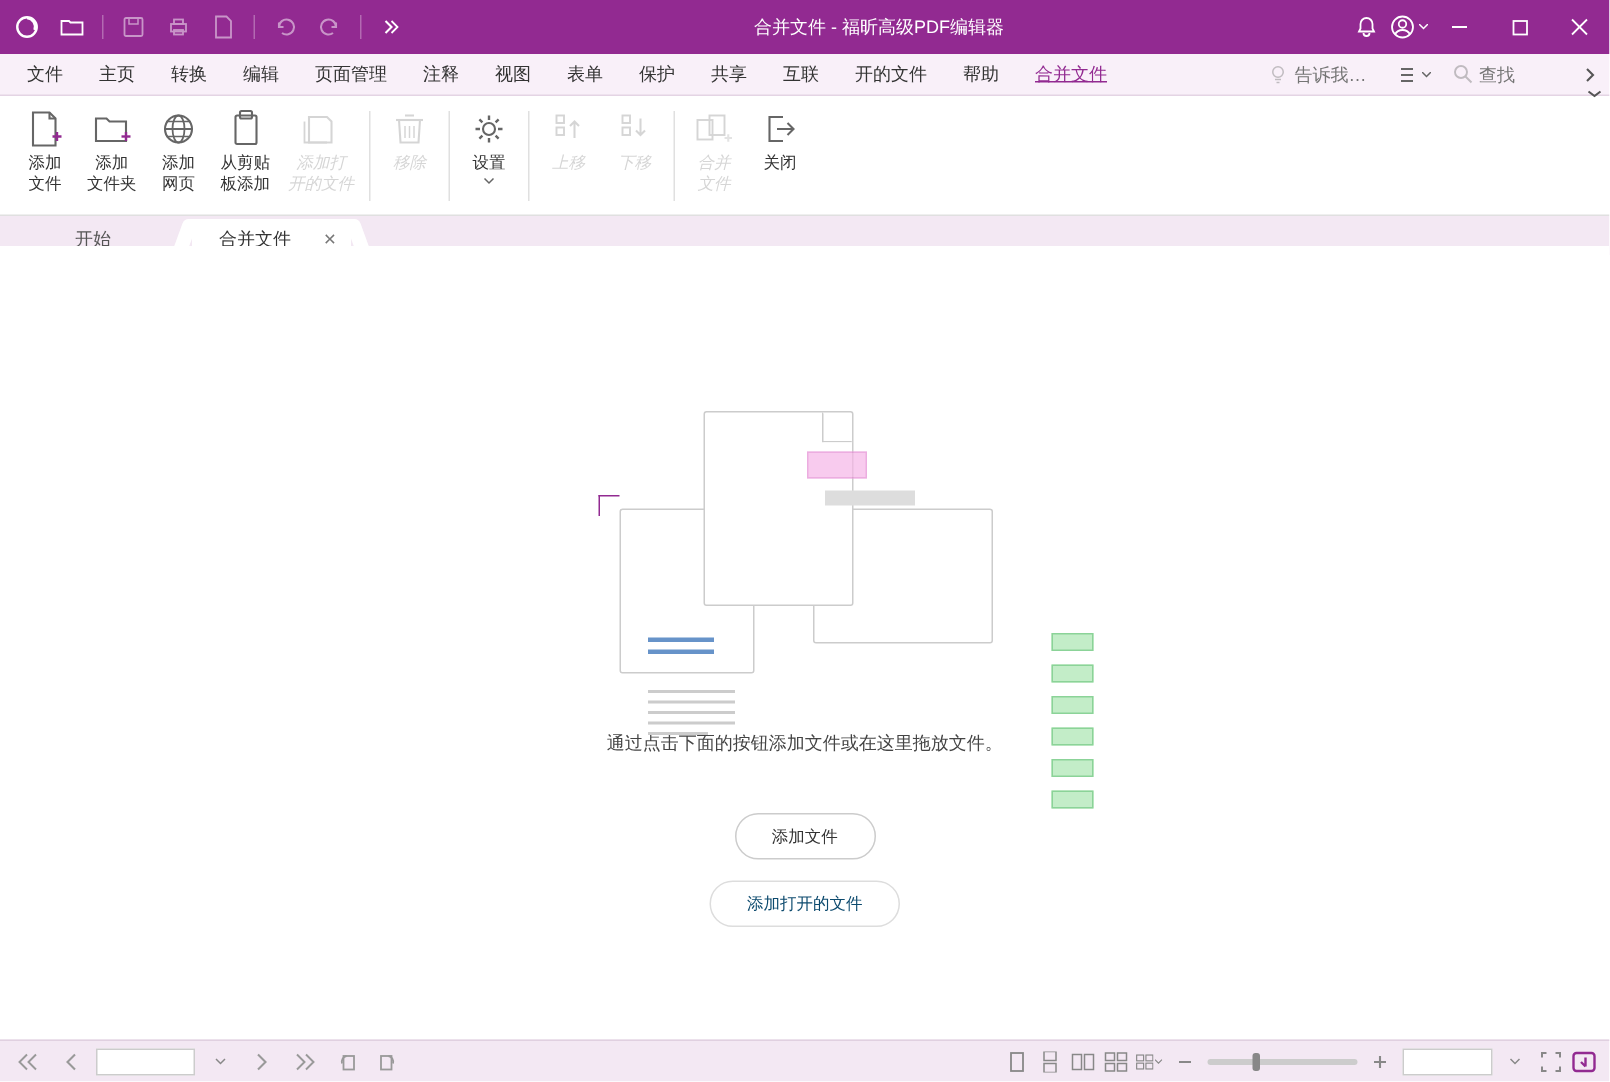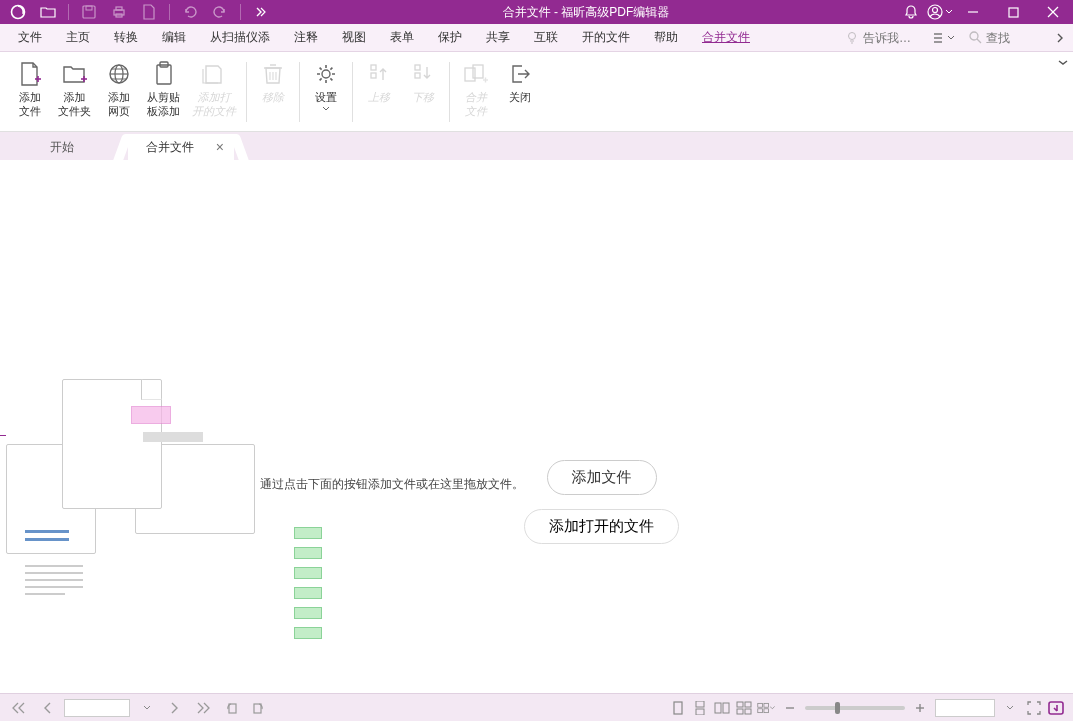--- a/index.html
+++ b/index.html
@@ -1,19 +1,19 @@
 <!DOCTYPE html>
 <html><head>
   <meta charset="utf-8">
   <style>
     * { margin: 0; padding: 0; box-sizing: border-box; font-family: "Microsoft YaHei", sans-serif; }
     body { width: 1073px; height: 721px; background: #fff; overflow: hidden; position: relative; }
 
     
-    .titlebar { height: 24px; background: #922a91; display: flex; align-items: center; color: #fff; }
+    .titlebar { height: 36px; background: #922a91; display: flex; align-items: center; color: #fff; }
     .titlebar .tb-left { display: flex; align-items: center; gap: 2px; padding-left: 4px; }
     .titlebar .tb-icon { width: 28px; height: 28px; display: flex; align-items: center; justify-content: center; cursor: pointer; }
     .titlebar .tb-sep { width: 1px; height: 16px; background: rgba(255,255,255,0.3); margin: 0 4px; }
     .titlebar .tb-title { flex: 1; text-align: center; font-size: 12px; color: #fff; }
     .titlebar .tb-right { display: flex; align-items: center; }
     .titlebar .tb-winbtn { width: 40px; height: 28px; display: flex; align-items: center; justify-content: center; cursor: pointer; }
 
     
     .menubar { height: 28px; background: #f9f0f9; border-bottom: 1px solid #e4d4e4; display: flex; align-items: center; padding: 0 6px; font-size: 12px; color: #333; }
     .menubar .menu-item { padding: 3px 12px; cursor: pointer; }
@@ -38,42 +38,42 @@
     .doctabs { height: 28px; background: #f3e8f3; display: flex; align-items: flex-end; padding-left: 32px; }
     .doctab { height: 26px; background: #f3e8f3; padding: 0 40px 0 18px; display: flex; align-items: center; font-size: 12px; color: #555; position: relative; cursor: pointer; border-top-left-radius: 3px; border-top-right-radius: 3px; }
     .doctab.active { background: #fff; color: #333; }
     .doctab .tab-close { position: absolute; right: 10px; top: 50%; transform: translateY(-50%); font-size: 14px; color: #777; cursor: pointer; }
     .doctab-slope { position: relative; align-items: center; }
     .doctab-slope:before { content:""; position:absolute; left:-10px; top:0; width:10px; height:26px; background: inherit; transform: skewX(-20deg); border-top-left-radius:3px;}
     .doctab-slope:after { content:""; position:absolute; right:-10px; top:0; width:10px; height:26px; background: inherit; transform: skewX(20deg); border-top-right-radius:3px;}
     .doctab.active.doctab-slope:before, .doctab.active.doctab-slope:after { background:#fff; }
 
     
-    .content { position: absolute; top: 164px; left: 0; right: 0; bottom: 28px; background: #fff; display: flex; flex-direction: row; align-items: center; justify-content: flex-start; padding-top: 110px; }
+    .content { position: absolute; top: 164px; left: 0; right: 0; bottom: 28px; background: #fff; display: flex; flex-direction: column; align-items: center; justify-content: flex-start; padding-top: 110px; }
     .illust { position: relative; width: 260px; height: 180px; margin-bottom: 30px; }
     .illust .card { position: absolute; background: #fff; border: 1px solid #ccc; border-radius: 2px; }
     .illust .card-back { left: 135px; top: 65px; width: 120px; height: 90px; }
     .illust .card-front { left: 6px; top: 65px; width: 90px; height: 110px; }
     .illust .card-mid { left: 62px; top: 0; width: 100px; height: 130px; background:#fff; }
     .illust .card-mid:after { content:""; position:absolute; top:-1px; right:-1px; width:20px; height:20px; background:#fff; border-left:1px solid #ccc; border-bottom:1px solid #ccc; clip-path: polygon(0 0, 0 100%, 100% 100%); }
     .illust .pinkbox { position:absolute; left: 68px; top: 26px; width: 40px; height: 18px; background: #f6b6e7; border:1px solid #e48bd3; opacity:0.7; }
     .illust .greybox { position:absolute; left: 80px; top: 52px; width: 60px; height: 10px; background: #ddd; }
     .illust .greenboxes { position:absolute; left: 156px; top: 80px; }
     .illust .gb { width: 28px; height: 12px; background: #c3edc8; border: 1px solid #8bd398; display: inline-block; margin: 2px; }
     .illust .bluelines { position:absolute; left: 18px; top: 85px; }
     .illust .bl { width: 44px; height: 3px; background: #6793c9; margin-bottom: 5px; }
     .illust .greylines { position:absolute; left: 18px; top: 120px; }
     .illust .gl { width: 58px; height: 2px; background: #ccc; margin-bottom: 5px; }
     .illust .gl.short { width: 40px; }
     .illust .corner { position:absolute; left:-8px; top:56px; width:14px; height:14px; border-left:1px solid #922a91; border-top:1px solid #922a91; }
 
     .content .msg { font-size: 12px; color: #444; line-height: 22px; text-align: center; }
     .content .btns { margin-top: 36px; display: flex; flex-direction: column; gap: 14px; align-items: center; }
-    .pill-btn { padding: 7px 24px; border: 1px solid #ccc; border-radius: 20px; font-size: 15px; cursor: pointer; color: #333; background: #fff; }
-    .pill-btn.disabled { color: #000000; border-color: #ddd; cursor: default; }
+    .pill-btn { padding: 7px 24px; border: 1px solid #ccc; border-radius: 20px; font-size: 11px; cursor: pointer; color: #333; background: #fff; }
+    .pill-btn.disabled { color: #0c4a6e; border-color: #ddd; cursor: default; }
 
     
     .statusbar { position: absolute; bottom: 0; left: 0; right: 0; height: 28px; background: #f3e8f3; border-top: 1px solid #e0d0e0; display: flex; align-items: center; padding: 0 8px; gap: 6px; }
     .sb-btn { width: 22px; height: 22px; display: flex; align-items: center; justify-content: center; cursor: pointer; color: #777; }
     .sb-page { width: 66px; height: 18px; border: 1px solid #ccc; background: #fff; }
     .sb-right { margin-left: auto; display: flex; align-items: center; gap: 4px; }
     .zoom-slider { width: 100px; height: 4px; background: #ccc; position: relative; border-radius: 2px; }
     .zoom-slider .thumb { position: absolute; left: 30%; top: -4px; width: 5px; height: 12px; background: #888; border-radius: 2px; }
     .zoom-box { width: 60px; height: 18px; border: 1px solid #ccc; background: #fff; }
     .layout-ic { width:18px; height:18px; display:flex; align-items:center; justify-content:center; color:#888; cursor:pointer; }
@@ -171,21 +171,21 @@
         </svg>
     </div>
   </div>
 </div>
 
 <div class="menubar">
   <div class="menu-item">文件</div>
   <div class="menu-item">主页</div>
   <div class="menu-item">转换</div>
   <div class="menu-item">编辑</div>
-  <div class="menu-item">从扫描仪添</div>
+  <div class="menu-item">页面管理</div>
   <div class="menu-item">注释</div>
   <div class="menu-item">视图</div>
   <div class="menu-item">表单</div>
   <div class="menu-item">保护</div>
   <div class="menu-item">共享</div>
   <div class="menu-item">互联</div>
   <div class="menu-item">开的文件</div>
   <div class="menu-item">帮助</div>
   <div class="menu-item active">合并文件</div>
   <div class="menu-right">

